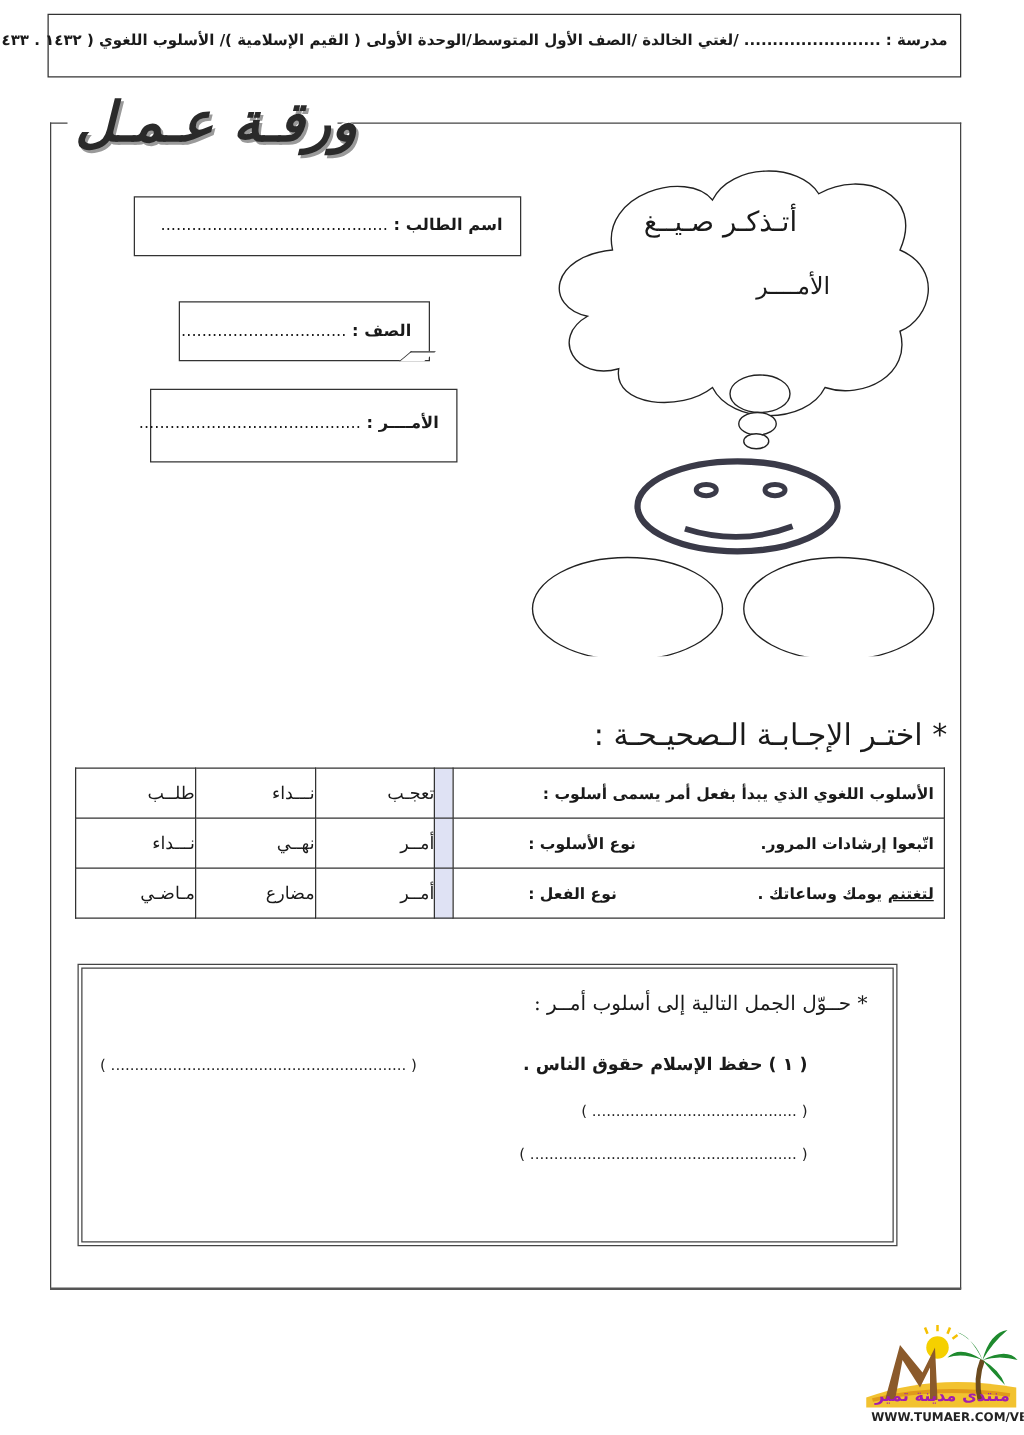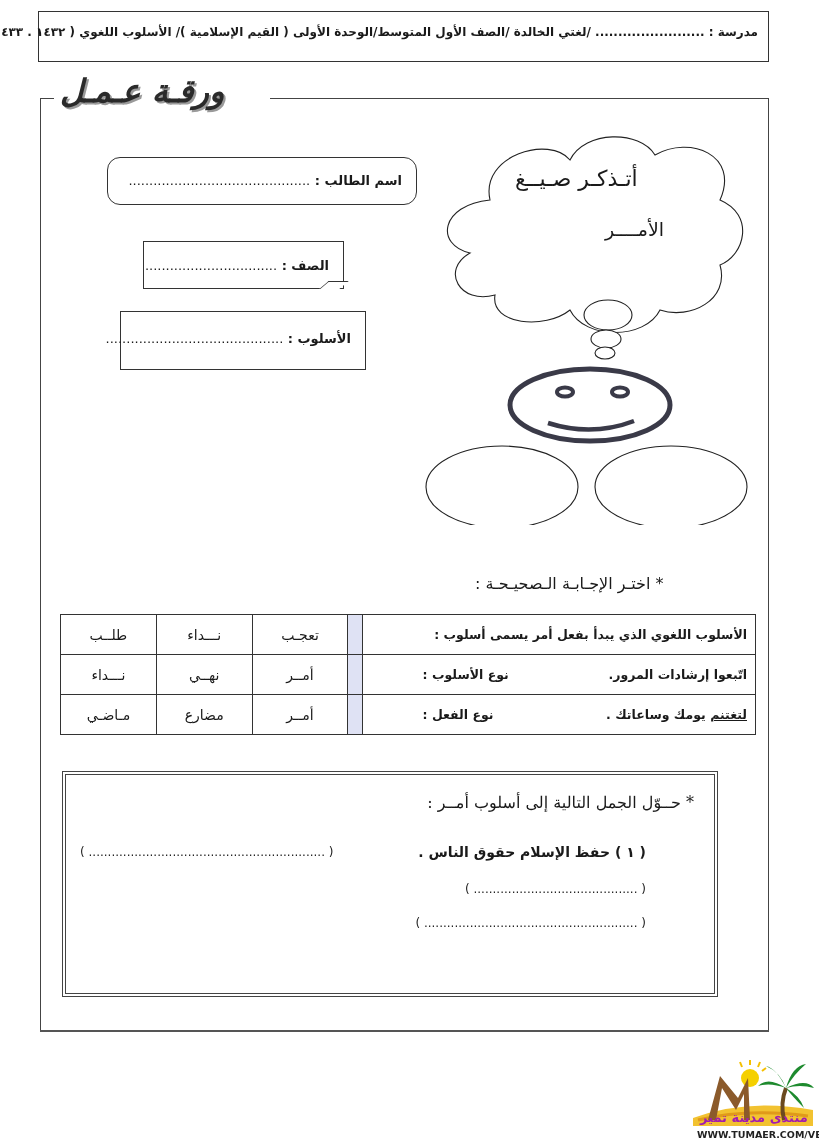--- a/index.html
+++ b/index.html
@@ -12,43 +12,43 @@
   #header-box { left: 38px; top: 11px; width: 731px; height: 51px; border: 1.5px solid #333; }
   #header-text { right: 10px; top: 13px; font-size: 12px; font-weight: bold; white-space: nowrap; }
 
   
   #frame-top { left: 270px; top: 98px; width: 499px; height: 0; border-top: 1.5px solid #444; }
   #frame-right { left: 768px; top: 98px; width: 0; height: 933px; border-left: 1.5px solid #444; }
   #frame-left-tick { left: 40px; top: 98px; width: 14px; height: 0; border-top: 1.5px solid #444; }
   #frame-left { left: 40px; top: 98px; width: 0; height: 933px; border-left: 1.5px solid #444; }
   #frame-bottom { left: 40px; top: 1030px; width: 729px; height: 0; border-top: 2px solid #555; }
 
-  #title { left: 60px; top: 72px; font-family: "DejaVu Serif", serif; font-size: 32px; font-weight: bold; font-style: italic;
+  #title { left: 60px; top: 72px; font-family: "DejaVu Serif", serif; font-size: 44px; font-weight: bold; font-style: italic;
     color: #2a2a2a; text-shadow: 2px 2px 0 #9a9a9a, -1px -1px 0 #fff; letter-spacing: 2px; }
 
   
   .field { font-size: 13px; font-weight: bold; white-space: nowrap; }
   .field .dots { font-weight: normal; letter-spacing: 0px; }
-  #name-box { left: 107px; top: 157px; width: 310px; height: 48px; border: 1.5px solid #333; border-radius: 13px; }
+  #name-box { left: 107px; top: 157px; width: 310px; height: 48px; border: 1.5px solid #333; border-radius: 0; }
   #name-box .field { position: absolute; right: 14px; top: 15px; }
   #class-box { left: 143px; top: 241px; width: 201px; height: 48px; border: 1.5px solid #333; }
   #class-box .field { position: absolute; right: 14px; top: 16px; }
   #class-fold { right: -1px; bottom: -1px; width: 20px; height: 8px; border-top: 1px solid #333; border-left: 1px solid #333; background: #fff; transform: skewX(-50deg); }
   #group-box { left: 120px; top: 311px; width: 246px; height: 59px; border: 1.5px solid #333; }
   #group-box .field { position: absolute; right: 14px; top: 19px; }
 
   
   #cloud-svg { left: 420px; top: 125px; }
   #cloud-line1 { left: 515px; top: 166px; font-size: 22px; white-space: nowrap; }
   #cloud-line2 { left: 605px; top: 218px; font-size: 19px; white-space: nowrap; }
 
   
-  #mcq-title { left: 475px; top: 574px; font-size: 16px; white-space: nowrap; }
+  #mcq-title { left: 475px; top: 574px; font-size: 24px; white-space: nowrap; }
   #mcq-table { left: 60px; top: 614px; width: 696px; border-collapse: collapse; }
-  #mcq-table td { border: 1px solid #333; height: 40px; font-size: 14px; text-align: center; }
+  #mcq-table td { border: 1px solid #333; height: 40px; font-size: 14px; text-align: right; }
   #mcq-table td.q { text-align: right; padding-right: 8px; font-size: 12.5px; font-weight: bold; direction: rtl; width: 390px; }
   #mcq-table td.sep { width: 14px; background: #dfe2f4; }
   #mcq-table td.opt { width: 95px; font-weight: normal; }
   .q-inner { display: flex; justify-content: space-between; align-items: center; }
   .ul { text-decoration: underline; text-align: right; }
 
   
   #rewrite-box { left: 62px; top: 771px; width: 656px; height: 226px; border: 4px double #444; }
   #rewrite-title { right: 20px; top: 18px; font-family: "DejaVu Serif", serif; font-size: 16px; white-space: nowrap; }
   .rw-row { position: absolute; left: 14px; right: 68px; height: 22px; display: flex; justify-content: space-between; align-items: center; direction: rtl; }
@@ -83,21 +83,21 @@
 </div>
 <div id="class-box" class="abs">
   <div class="field rtl">
     <span>الصف :</span>
     <span class="dots">................................</span>
   </div>
   <div id="class-fold" class="abs"></div>
 </div>
 <div id="group-box" class="abs">
   <div class="field rtl">
-    <span>الأسلوب :</span>
+    <span>الأمــــر :</span>
     <span class="dots">...........................................</span>
   </div>
 </div>
 
 <svg id="cloud-svg" class="abs" width="340" height="400" viewBox="0 0 340 400">
   <g fill="#fff" stroke="#222" stroke-width="1.1">
     <path d="M70 75 C 60 30, 130 10, 150 35 C 165 5, 220 5, 235 30 C 270 10, 320 30, 300 75
              C 335 90, 325 130, 300 140 C 310 175, 270 195, 240 185 C 225 215, 165 215, 150 185
              C 125 205, 70 200, 75 170 C 40 180, 20 145, 50 128 C 15 120, 20 80, 70 75 Z"></path>
   </g>

